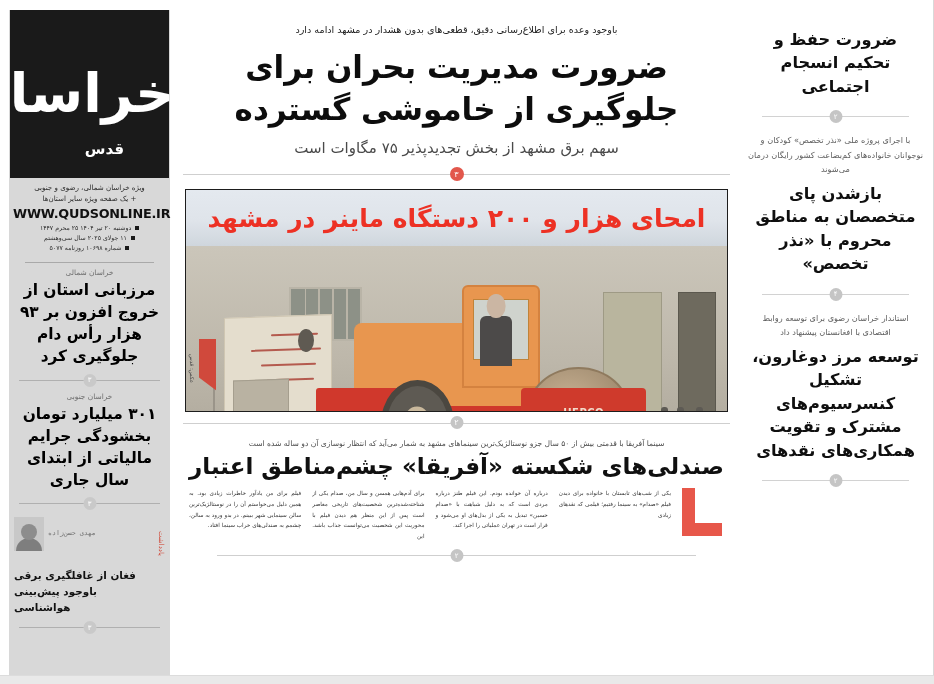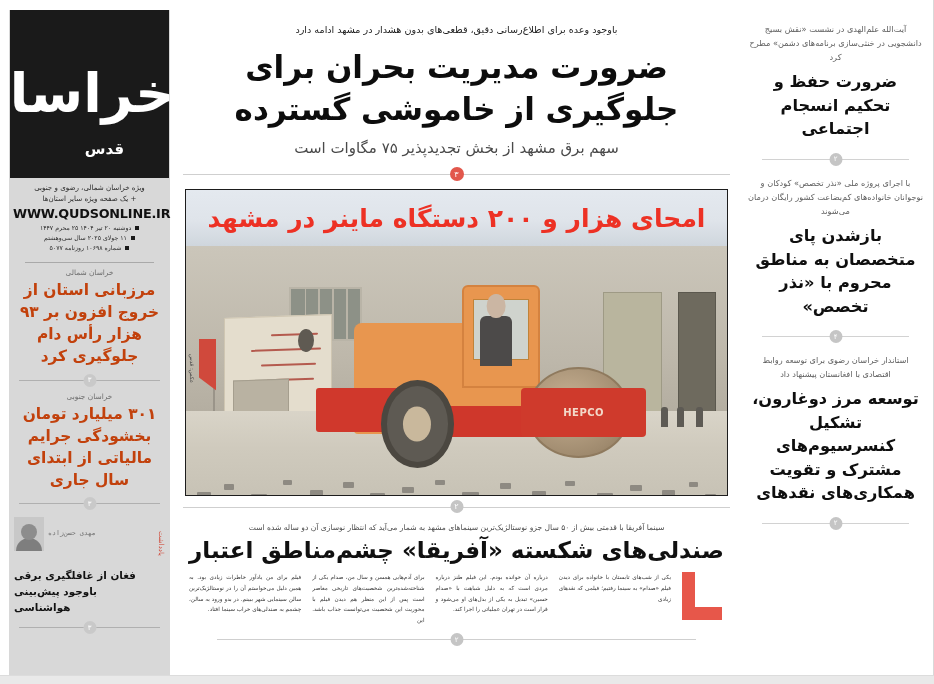--- a/index.html
+++ b/index.html
@@ -143,21 +143,21 @@
   .rail-kicker {
     font-size: 7.4px;
     color: #6d6d6d;
     text-align: center;
     margin-bottom: 3px;
     direction: rtl;
   }
   .rail-head {
     font-size: 15.4px;
     font-weight: 700;
-    color: #c2410c;
+    color: #000000;
     text-align: center;
     line-height: 1.42;
     padding: 0 7px;
     direction: rtl;
   }
   .rail-sec { width: 100%; padding: 0 2px; }
 
   .note-block {
     width: 100%;
     padding: 0 5px;
@@ -285,21 +285,21 @@
     font-size: 8px;
     display: flex; align-items: center; justify-content: center;
   }
 
   
   .photo-pkg {
     border: 1px solid #1d1d1d;
     margin: 0 2px;
     background: #e9e7e2;
     position: relative;
-    height: 307px;
+    height: 223px;
     overflow: hidden;
   }
   .photo-title-band {
     height: 56px;
     background: linear-gradient(180deg,#e4e9ef 0%, #dfe4ea 55%, #cfd6dd 100%);
     display: flex;
     align-items: center;
     justify-content: center;
   }
   .photo-title {
@@ -754,21 +754,20 @@
         <div class="lower-rule">
           <span class="rb2">۲</span>
         </div>
       </div>
 
     </section>
 
     <aside class="lside">
 
       <div class="litem">
-        <div class="lkicker">آیت‌الله علم‌الهدی در نشست «نقش بسیج دانشجویی در خنثی‌سازی برنامه‌های دشمن» مطرح کرد</div>
         <div class="lhead">ضرورت حفظ و تحکیم انسجام اجتماعی</div>
       </div>
       <div class="lrule">
         <span class="lb">۲</span>
       </div>
 
       <div class="litem">
         <div class="lkicker">با اجرای پروژه ملی «نذر تخصص» کودکان و نوجوانان خانواده‌های کم‌بضاعت کشور رایگان درمان می‌شوند</div>
         <div class="lhead">بازشدن پای متخصصان به مناطق محروم با «نذر تخصص»</div>
       </div>

